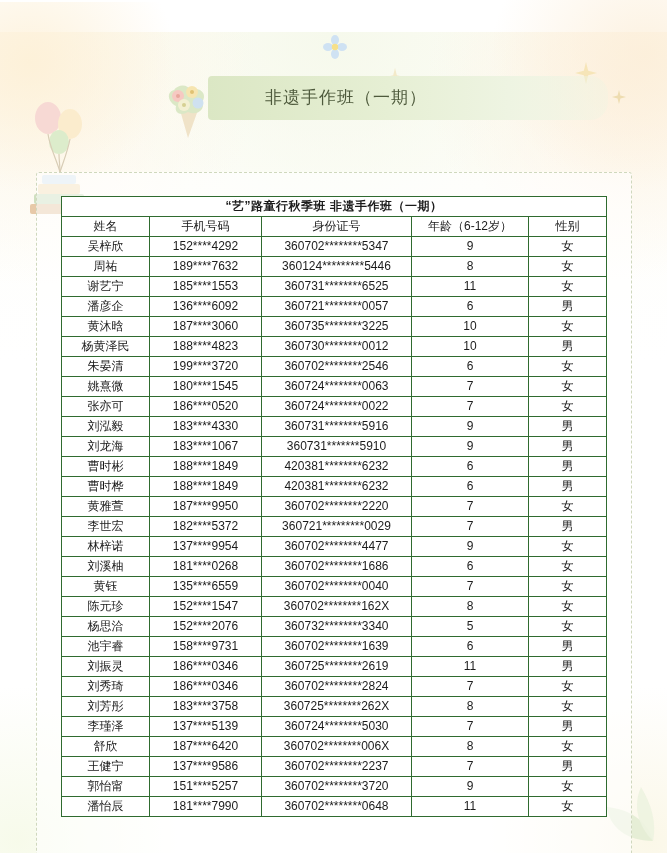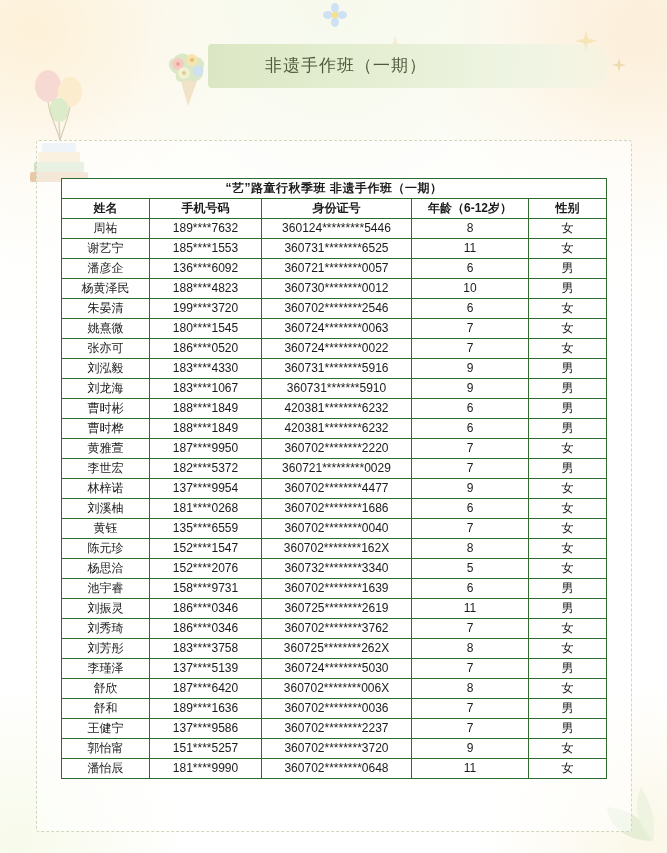--- a/index.html
+++ b/index.html
@@ -17,20 +17,21 @@
 
   
   .page {
     position: absolute;
     inset: 0;
     background:
       radial-gradient(circle at 6% 4%, #fdf6e8 0%, rgba(253,246,232,0) 22%),
       radial-gradient(circle at 94% 6%, #fdf3e4 0%, rgba(253,243,228,0) 20%),
       radial-gradient(circle at 50% 0%, #f6f9ec 0%, rgba(246,249,236,0) 30%),
       linear-gradient(180deg, #fdfdf6 0%, #ffffff 40%, #ffffff 100%);
+    margin-top: 32px;
   }
   .corner-wash-tl {
     position: absolute;
     left: -40px; top: -30px;
     width: 230px; height: 200px;
     background: radial-gradient(ellipse at 30% 30%, rgba(253,240,214,0.85) 0%, rgba(253,240,214,0) 65%);
     pointer-events: none;
   }
   .corner-wash-tr {
     position: absolute;
@@ -117,21 +118,21 @@
     height: 690px;
     border: 1px dashed #cfd8bd;
     border-radius: 3px;
     background: rgba(255,255,255,0.55);
   }
 
   
   .table-wrap {
     position: absolute;
     left: 61px;
-    top: 178px;
+    top: 164px;
     width: 545px;
   }
   table.roster {
     border-collapse: collapse;
     width: 545px;
     background: #ffffff;
     table-layout: fixed;
   }
   table.roster td, table.roster th {
     border: 1px solid #2f6b2f;
@@ -146,21 +147,21 @@
   }
   .title-cell {
     font-size: 16px;
     font-weight: bold;
     height: 30px;
     line-height: 30px;
     letter-spacing: 0.5px;
   }
   .head-row td {
     font-size: 12.5px;
-    font-weight: bold;
+    font-weight: normal;
     height: 22px;
     line-height: 22px;
   }
   col.c-name { width: 88px; }
   col.c-phone { width: 112px; }
   col.c-id { width: 150px; }
   col.c-age { width: 117px; }
   col.c-gender { width: 78px; }
 </style>
 </head>
@@ -244,20 +245,27 @@
             <td class="title-cell" colspan="5">“艺”路童行秋季班 非遗手作班（一期）</td>
           </tr>
           <tr class="head-row">
             <td>姓名</td>
             <td>手机号码</td>
             <td>身份证号</td>
             <td>年龄（6-12岁）</td>
             <td>性别</td>
           </tr>
           <tr>
+            <td>吴梓欣</td>
+            <td>152****4292</td>
+            <td>360702********5347</td>
+            <td>9</td>
+            <td>女</td>
+          </tr>
+          <tr>
             <td>周祐</td>
             <td>189****7632</td>
             <td>360124*********5446</td>
             <td>8</td>
             <td>女</td>
           </tr>
           <tr>
             <td>谢艺宁</td>
             <td>185****1553</td>
             <td>360731********6525</td>
@@ -265,20 +273,27 @@
             <td>女</td>
           </tr>
           <tr>
             <td>潘彦企</td>
             <td>136****6092</td>
             <td>360721********0057</td>
             <td>6</td>
             <td>男</td>
           </tr>
           <tr>
+            <td>黄沐晗</td>
+            <td>187****3060</td>
+            <td>360735********3225</td>
+            <td>10</td>
+            <td>女</td>
+          </tr>
+          <tr>
             <td>杨黄泽民</td>
             <td>188****4823</td>
             <td>360730********0012</td>
             <td>10</td>
             <td>男</td>
           </tr>
           <tr>
             <td>朱晏清</td>
             <td>199****3720</td>
             <td>360702********2546</td>
@@ -386,21 +401,21 @@
           <tr>
             <td>刘振灵</td>
             <td>186****0346</td>
             <td>360725********2619</td>
             <td>11</td>
             <td>男</td>
           </tr>
           <tr>
             <td>刘秀琦</td>
             <td>186****0346</td>
-            <td>360702********3762</td>
+            <td>360702********2824</td>
             <td>7</td>
             <td>女</td>
           </tr>
           <tr>
             <td>刘芳彤</td>
             <td>183****3758</td>
             <td>360725********262X</td>
             <td>8</td>
             <td>女</td>
           </tr>
@@ -412,43 +427,36 @@
             <td>男</td>
           </tr>
           <tr>
             <td>舒欣</td>
             <td>187****6420</td>
             <td>360702********006X</td>
             <td>8</td>
             <td>女</td>
           </tr>
           <tr>
-            <td>舒和</td>
-            <td>189****1636</td>
-            <td>360702********0036</td>
-            <td>7</td>
-            <td>男</td>
-          </tr>
-          <tr>
             <td>王健宁</td>
             <td>137****9586</td>
             <td>360702********2237</td>
             <td>7</td>
             <td>男</td>
           </tr>
           <tr>
             <td>郭怡甯</td>
             <td>151****5257</td>
             <td>360702********3720</td>
             <td>9</td>
             <td>女</td>
           </tr>
           <tr>
             <td>潘怡辰</td>
-            <td>181****9990</td>
+            <td>181****7990</td>
             <td>360702********0648</td>
             <td>11</td>
             <td>女</td>
           </tr>
         </tbody>
     </table>
   </div>
 </div>
 
 </body></html>

